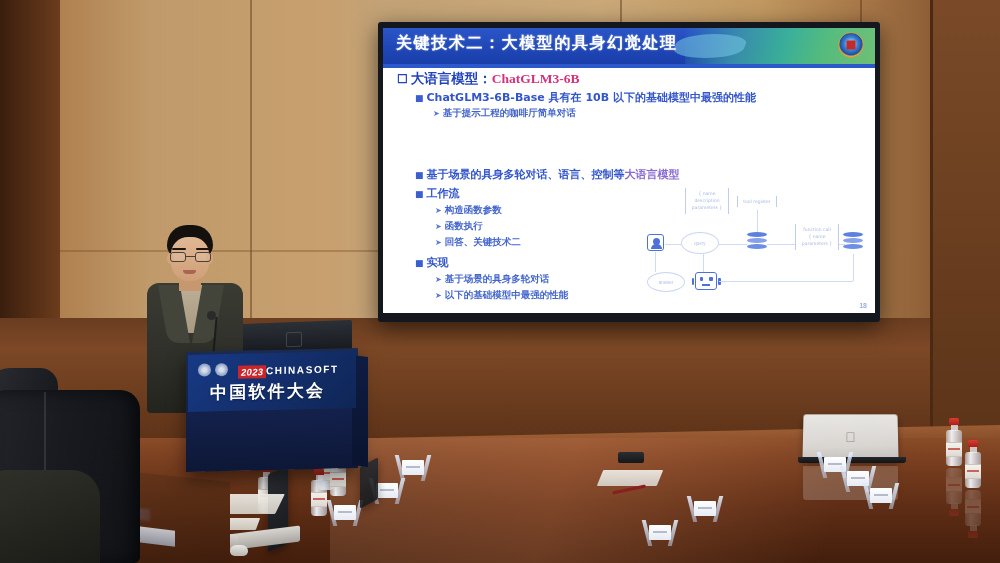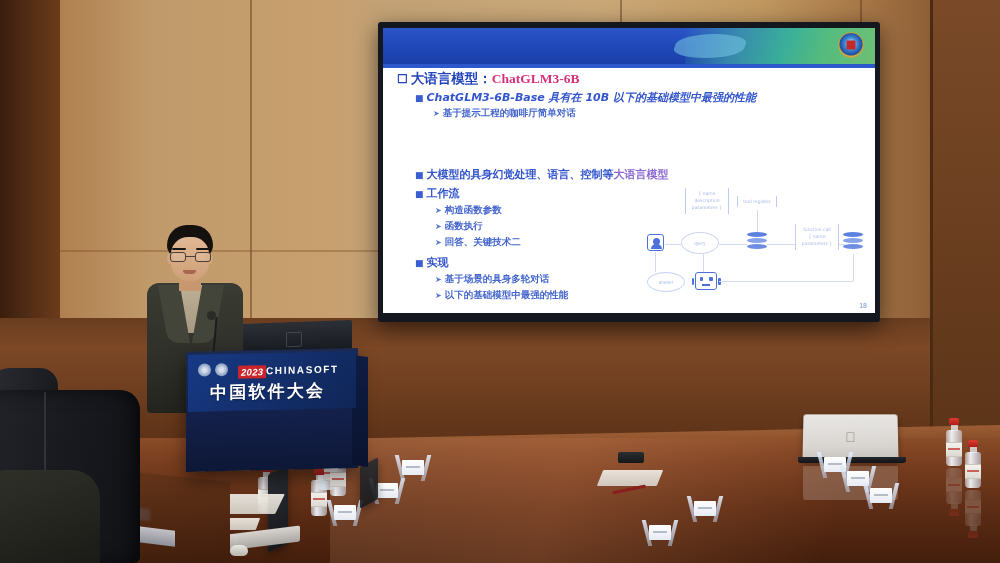--- a/index.html
+++ b/index.html
@@ -428,40 +428,41 @@
   <div class="wood-dark-right"></div>
   <div class="door-frame"></div>
 
   <div class="tv-bezel">
     <div class="slide">
 
       <div class="slide-titlebar">
         <div class="title-deco"></div>
       </div>
       <div class="title-bar-underline"></div>
+      <div class="slide-title">关键技术二：大模型的具身幻觉处理</div>
       <div class="slide-logo"></div>
 
       <div class="slide-body">
 
         <div class="ln l1" style="left:14px; top:2px;font-family:Liberation Serif, serif;">
           <span class="mk mk-sq-o">☐</span><span>大语言模型：</span><span class="accent-pink">ChatGLM3-6B</span>
         </div>
 
-        <div class="ln l2" style="left:32px; top:22px;font-style:italic;">
+        <div class="ln l2" style="left:32px; top:22px;">
           <span class="mk mk-sq-f">■</span><span>ChatGLM3-6B-Base 具有在 10B 以下的基础模型中最强的性能</span>
         </div>
 
         <div class="ln l3" style="left:50px; top:39px;">
           <span class="mk mk-ar">➤</span><span>基于提示工程的咖啡厅简单对话</span>
         </div>
 
 
 
         <div class="ln l2" style="left:32px; top:99px;">
-          <span class="mk mk-sq-f">■</span><span>大模型的具身幻觉处理、语言、控制等</span><span class="accent-violet">大语言模型</span>
+          <span class="mk mk-sq-f">■</span><span>基于场景的具身多轮对话、语言、控制等</span><span class="accent-violet">大语言模型</span>
         </div>
 
         <div class="ln l2" style="left:32px; top:118px;">
           <span class="mk mk-sq-f">■</span><span>工作流</span>
         </div>
         <div class="ln l3" style="left:52px; top:136px;text-align:right;">
           <span class="mk mk-ar">➤</span><span>构造函数参数</span>
         </div>
         <div class="ln l3" style="left:52px; top:152px;">
           <span class="mk mk-ar">➤</span><span>函数执行</span>

